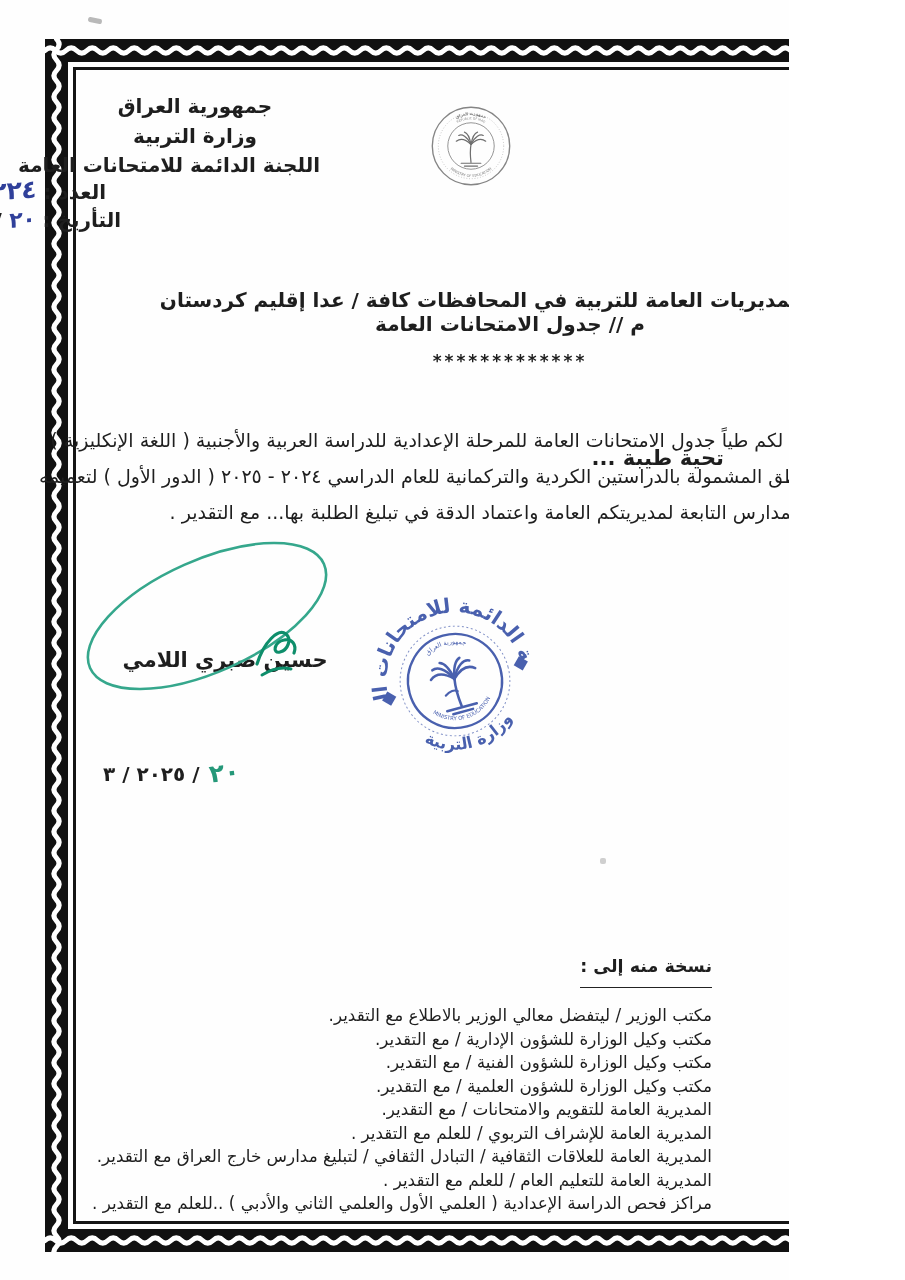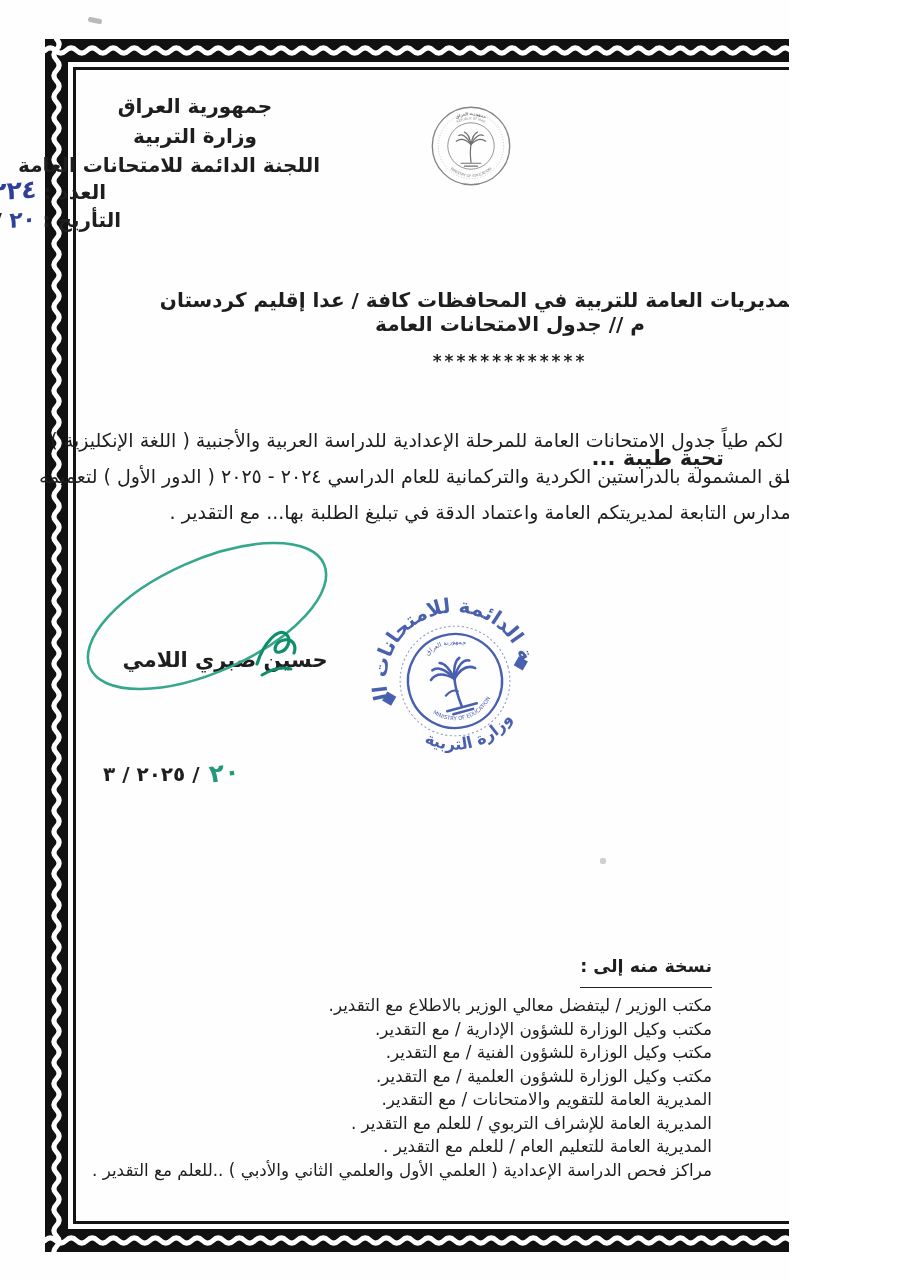--- a/index.html
+++ b/index.html
@@ -47,21 +47,21 @@
   .sig-block{left:58px;top:647px;width:334px;text-align:center;font-weight:bold;font-size:20px;line-height:27.5px;}
   .sig-name{font-size:21px;}
   .sig-date{left:103px;top:758px;display:flex;direction:ltr;align-items:baseline;gap:9px;font-size:20px;font-weight:bold;white-space:nowrap;}
 
   .sig-svg{left:50px;top:512px;z-index:6;pointer-events:none;}
   .stamp-svg{left:357px;top:583px;z-index:5;opacity:.92;}
 
   
   .cc{right:77px;top:956px;text-align:right;}
   .cc-title{display:inline-block;font-size:17.5px;font-weight:bold;border-bottom:1.6px solid #222;padding-bottom:11px;}
-  .cc-items{margin-top:6px;font-size:16.8px;line-height:23.5px;}
+  .cc-items{margin-top:16px;font-size:16.8px;line-height:23.5px;}
   .cc-item{white-space:nowrap;}
 
   
   .scanline{left:860px;top:188px;width:2px;height:775px;background:#dadada;}
   .speck1{left:600px;top:858px;width:6px;height:6px;background:#cfcfcf;border-radius:2px;}
   .speck2{left:88px;top:18px;width:14px;height:5px;background:#b9b9b9;border-radius:2px;transform:rotate(12deg);}
 </style>
 </head>
 <body>
 
@@ -182,20 +182,21 @@
 
   <div class="abs cc rtl">
     <div class="cc-title">نسخة منه إلى :</div>
     <div class="cc-items">
         <div class="cc-item">مكتب الوزير / ليتفضل معالي الوزير بالاطلاع مع التقدير.</div>
         <div class="cc-item">مكتب وكيل الوزارة للشؤون الإدارية / مع التقدير.</div>
         <div class="cc-item">مكتب وكيل الوزارة للشؤون الفنية / مع التقدير.</div>
         <div class="cc-item">مكتب وكيل الوزارة للشؤون العلمية / مع التقدير.</div>
         <div class="cc-item">المديرية العامة للتقويم والامتحانات / مع التقدير.</div>
         <div class="cc-item">المديرية العامة للإشراف التربوي / للعلم مع التقدير .</div>
+        <div class="cc-item">المديرية العامة للعلاقات الثقافية / التبادل الثقافي / لتبليغ مدارس خارج العراق مع التقدير.</div>
         <div class="cc-item">المديرية العامة للتعليم العام / للعلم مع التقدير .</div>
         <div class="cc-item">مراكز فحص الدراسة الإعدادية ( العلمي الأول والعلمي الثاني والأدبي ) ..للعلم مع التقدير .</div>
       </div>
   </div>
 
   <div class="abs scanline"></div>
   <div class="abs speck1"></div>
   <div class="abs speck2"></div>
 
 </div>

